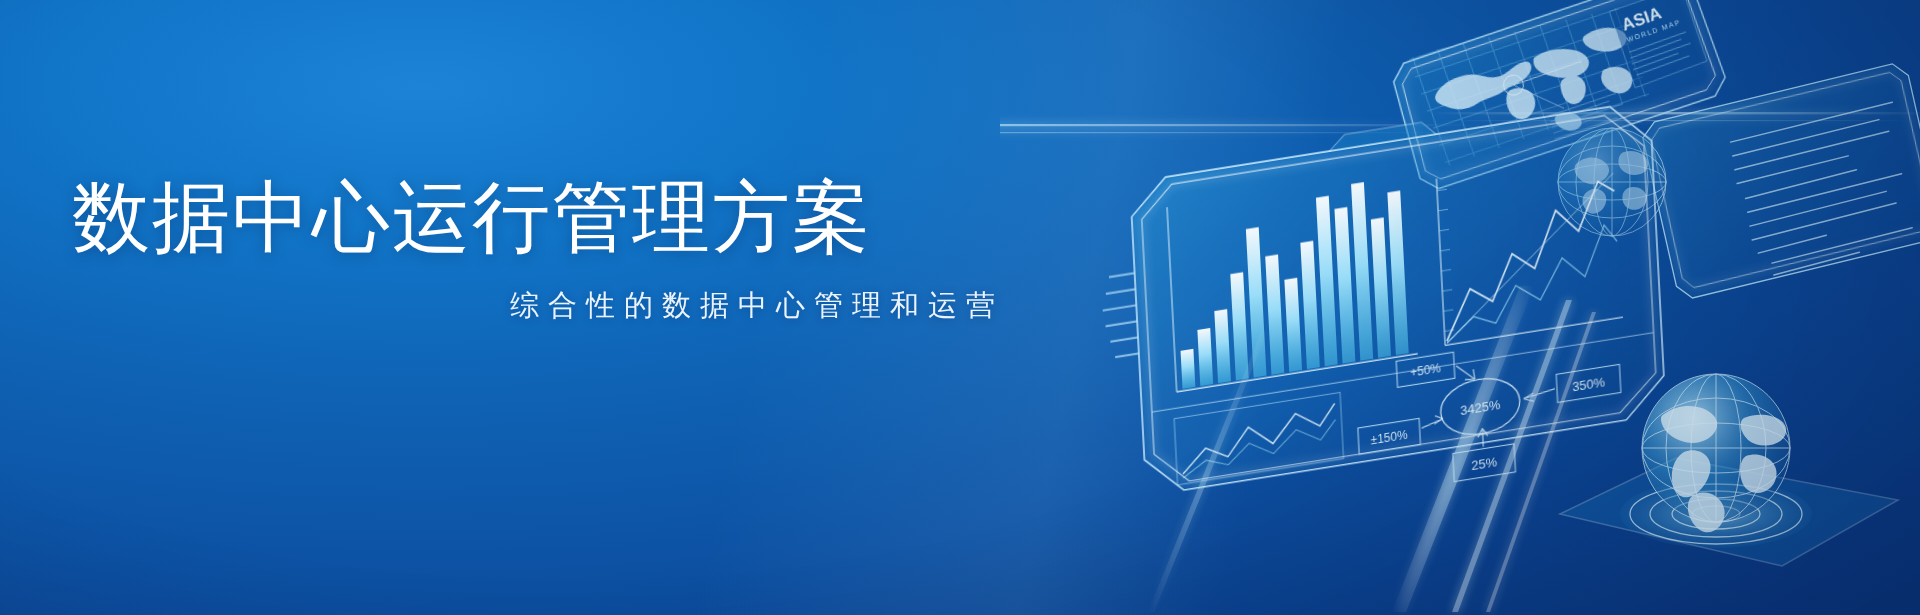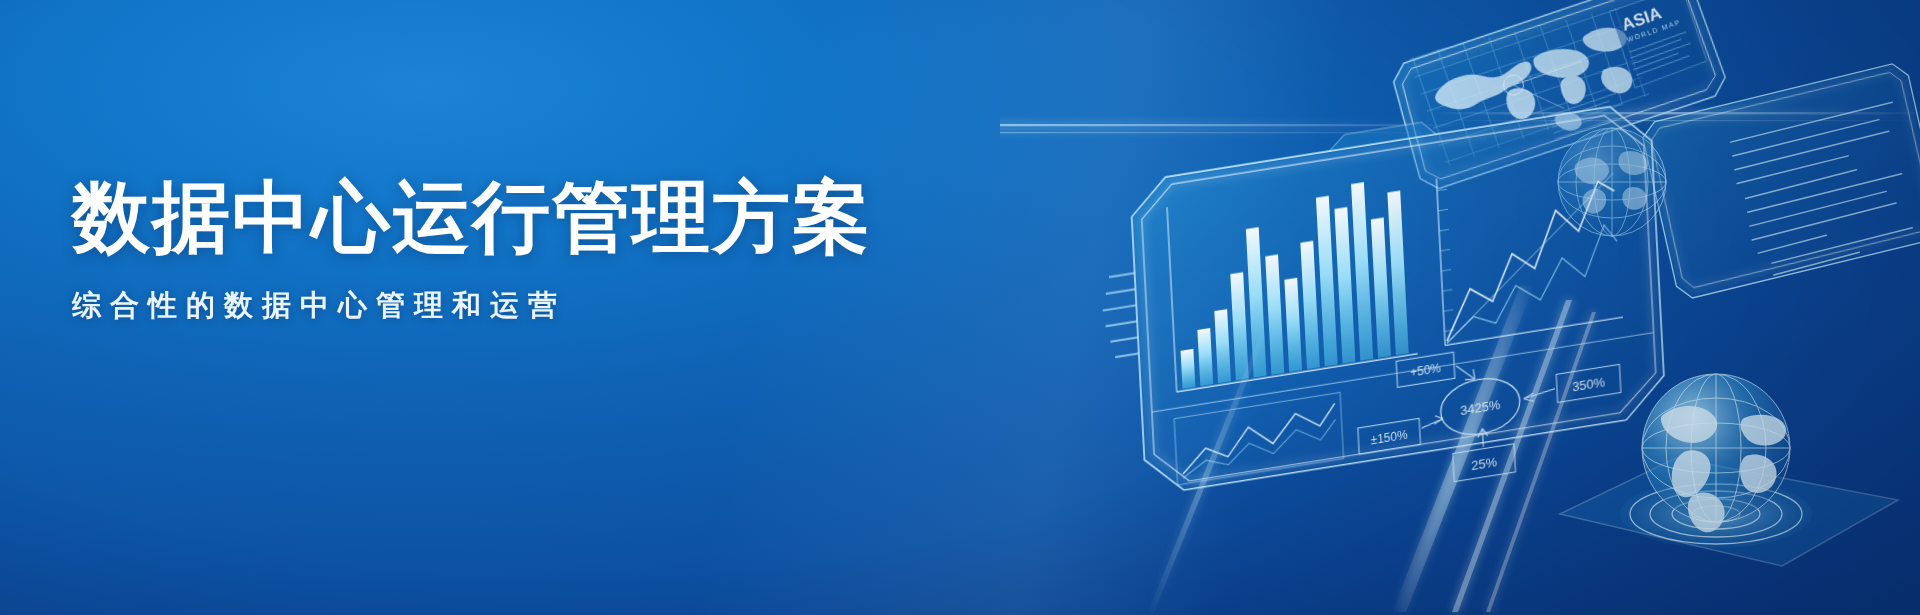--- a/index.html
+++ b/index.html
@@ -23,31 +23,32 @@
     position:absolute;inset:0;
     background:radial-gradient(90% 120% at 30% 40%, rgba(0,0,0,0) 45%, rgba(2,22,60,.30) 100%);
     pointer-events:none;
   }
 
   
   .copy{position:absolute;left:72px;top:178px;width:950px;}
   .title{
     margin:0;
     font-size:78px;line-height:1.0;
-    font-weight:700;
+    font-weight:400;
     color:#ffffff;
     letter-spacing:2px;
     white-space:nowrap;
     text-shadow:0 2px 14px rgba(4,30,74,.35);
   }
   .subtitle{
     margin:30px 0 0 0;
+    text-align:right;
     padding-right:18px;
     font-size:29px;
-    font-weight:700;
+    font-weight:400;
     color:#eaf4ff;
     letter-spacing:9px;
     white-space:nowrap;
     text-shadow:0 1px 8px rgba(4,30,74,.35);
   }
 
   
   .hud{position:absolute;left:1000px;top:0;width:920px;height:615px;}
   .hud svg{display:block;width:920px;height:615px;}
   .glow{filter:url(#softglow);}

